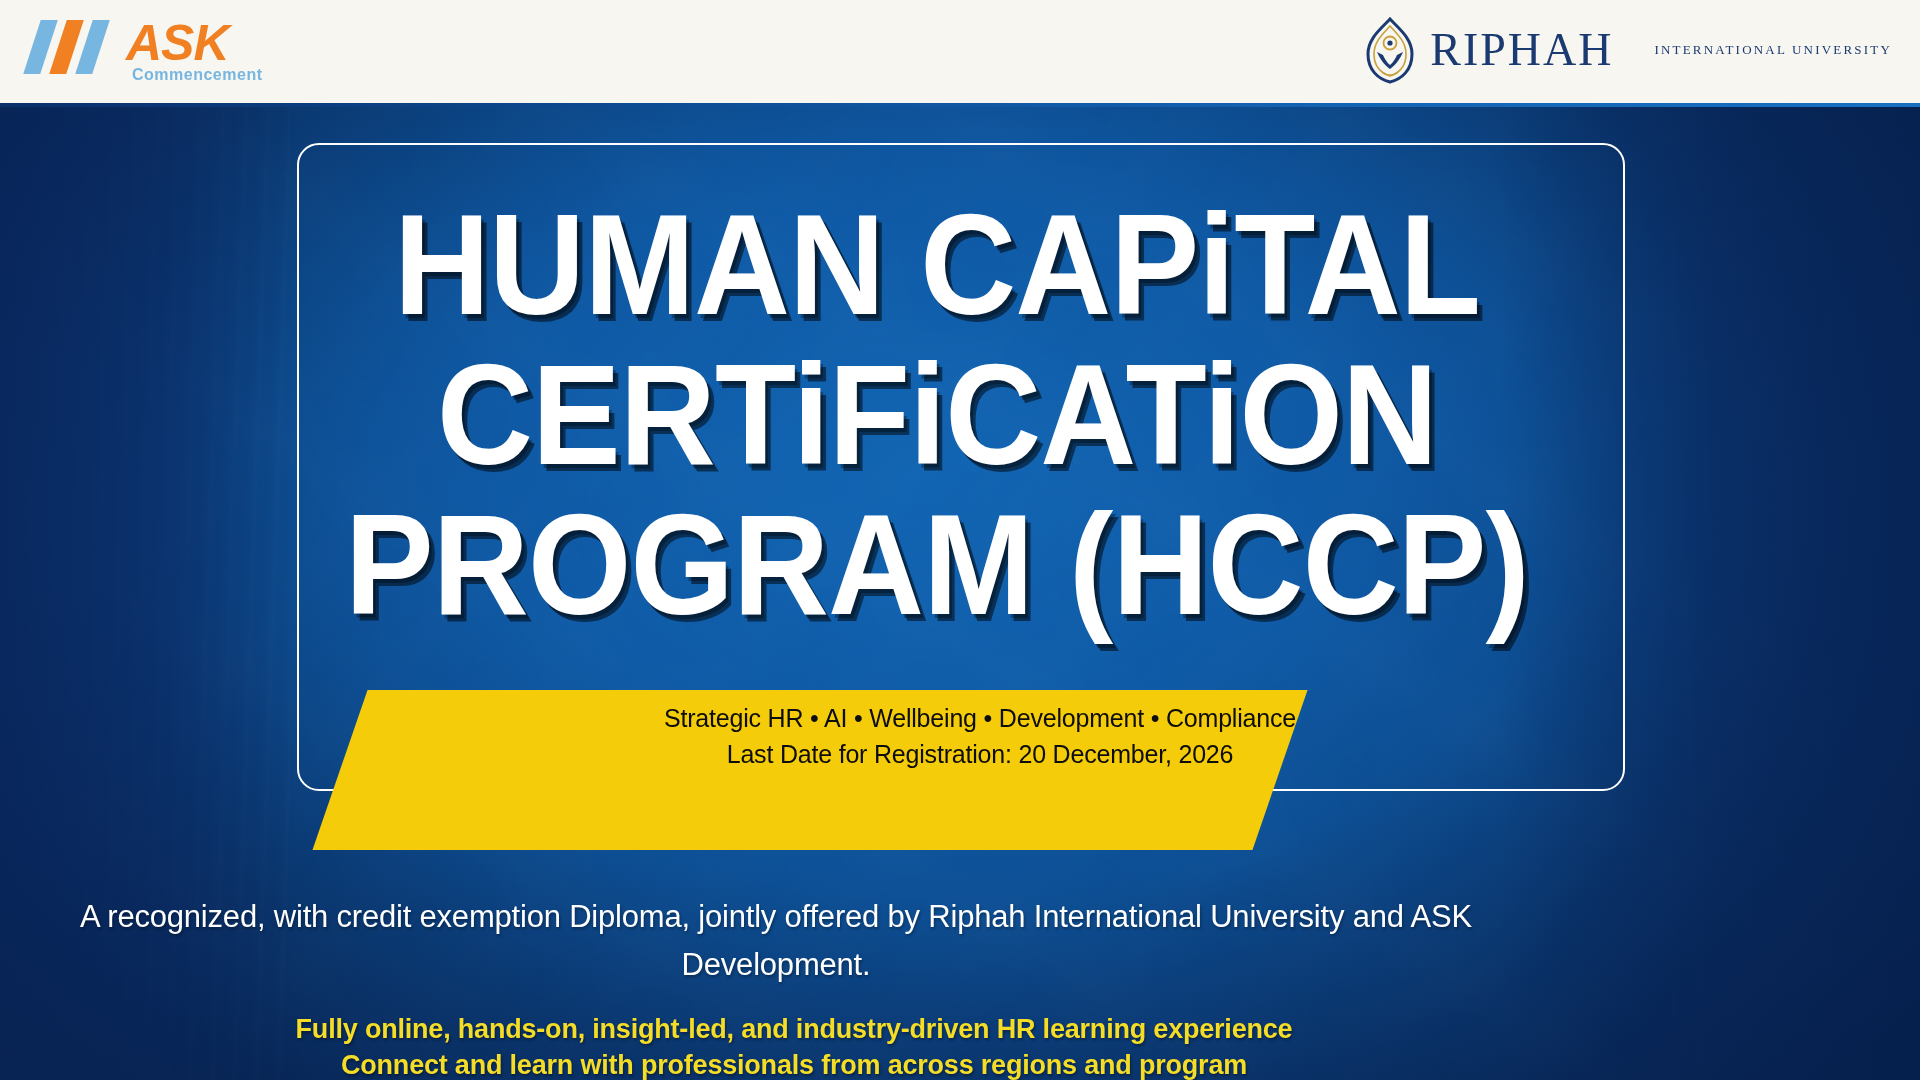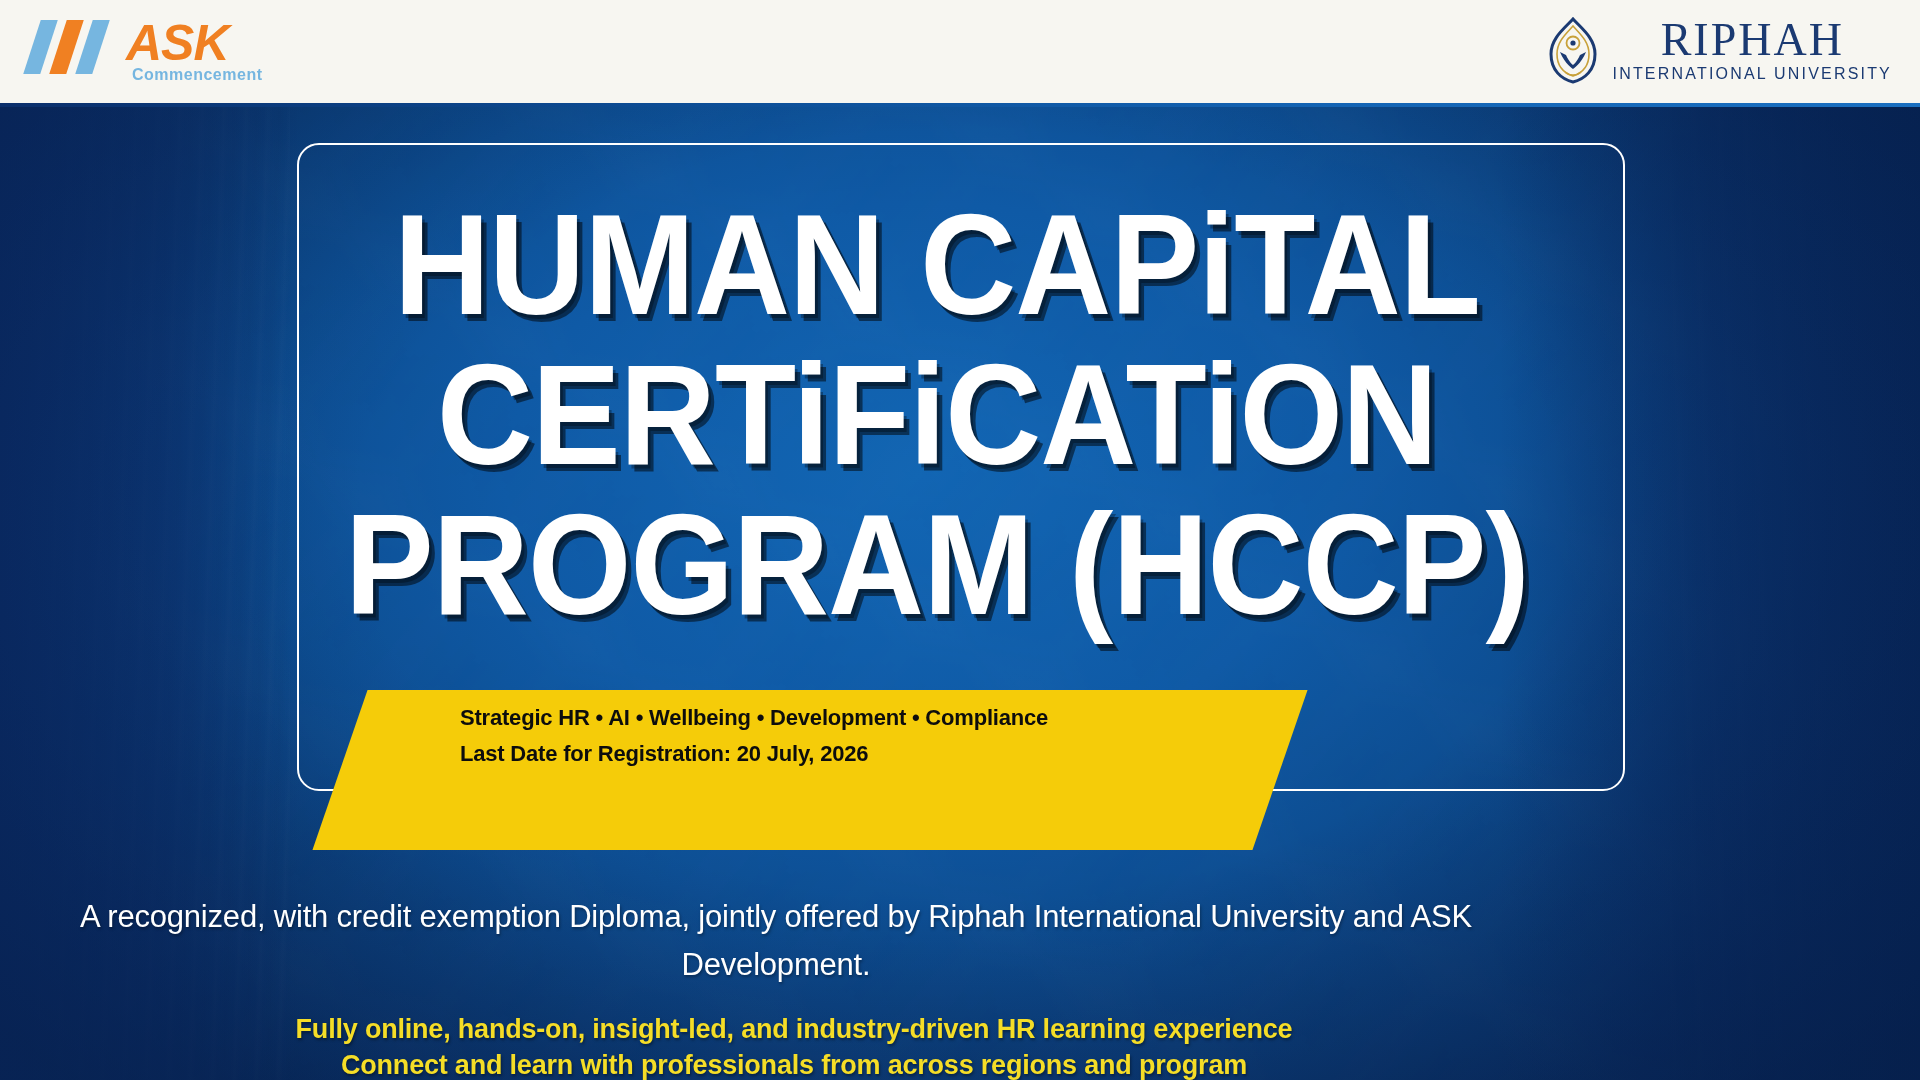--- a/index.html
+++ b/index.html
@@ -56,29 +56,29 @@
     color:#76b6e0; letter-spacing:0.5px;
   }
 
   
   .riphah-logo {
     position:absolute; right:28px; top:10px;
     height:80px; display:flex; align-items:center; gap:12px;
   }
   .riphah-emblem { position:relative; width:56px; height:68px; }
   .riphah-emblem svg { display:block; }
-  .riphah-text { display:flex; flex-direction:column; align-items:center; }
+  .riphah-text { display:flex; flex-direction:row; align-items:center;gap:41px; }
   .riphah-name {
     font-family:"Liberation Serif", serif;
     font-size:46px; color:#1b3a72;
     letter-spacing:2px; line-height:48px;
   }
   .riphah-tag {
-    font-family:Liberation Sans, sans-serif;
-    font-size:16px; color:#1b3a72;
+    font-family:Liberation Serif, serif;
+    font-size:13px; color:#1b3a72;
     letter-spacing:2.2px; line-height:20px;
   }
 
   
   .bg-base {
     position:absolute; left:0; top:107px;
     width:1920px; height:973px;
     background:
       radial-gradient(ellipse 1150px 760px at 48% 38%, #1266b4 0%, #0f5aa6 36%, #0d4e93 58%, #0c3f7d 78%, #0a3069 100%);
   }
@@ -182,23 +182,24 @@
     width:1040px;
     z-index:16;
     font-family:"Liberation Sans", sans-serif;
     color:#0d0d0d;
   }
   .yb-heading {
     font-size:25px; font-weight:bold;
     line-height:38px; letter-spacing:-0.2px;
   }
   .yb-line {
-    font-size:22px; font-weight:bold;
+    font-size:25px; font-weight:normal;
     line-height:36px; letter-spacing:-0.2px;
     white-space:nowrap;
+    text-align:center;
   }
 
   
   .bottom-wrap {
     position:absolute; left:0; top:893px;
     width:1552px; z-index:18; text-align:center;
   }
   .bottom-white {
     font-family:"Liberation Sans", sans-serif;
     font-size:31px; font-weight:normal;
@@ -265,21 +266,21 @@
 
   <div class="title-block">
     <div class="title-line">HUMAN CAPiTAL</div>
     <div class="title-line">CERTiFiCATiON</div>
     <div class="title-line">PROGRAM (HCCP)</div>
   </div>
 
   <div class="yellow-banner"></div>
   <div class="yellow-content">
     <div class="yb-line">Strategic HR • AI • Wellbeing • Development • Compliance</div>
-    <div class="yb-line">Last Date for Registration: 20 July, 2026</div>
+    <div class="yb-line">Last Date for Registration: 20 December, 2026</div>
   </div>
 
   <div class="bottom-wrap">
     <div class="bottom-white">A recognized, with credit exemption Diploma, jointly offered by Riphah International University and ASK Development.</div>
     <div class="bottom-yellow">Fully online, hands-on, insight-led, and industry-driven HR learning experience</div>
     <div class="bottom-yellow" style="margin-top:0">Connect and learn with professionals from across regions and program</div>
   </div>
 
 </div>
 

